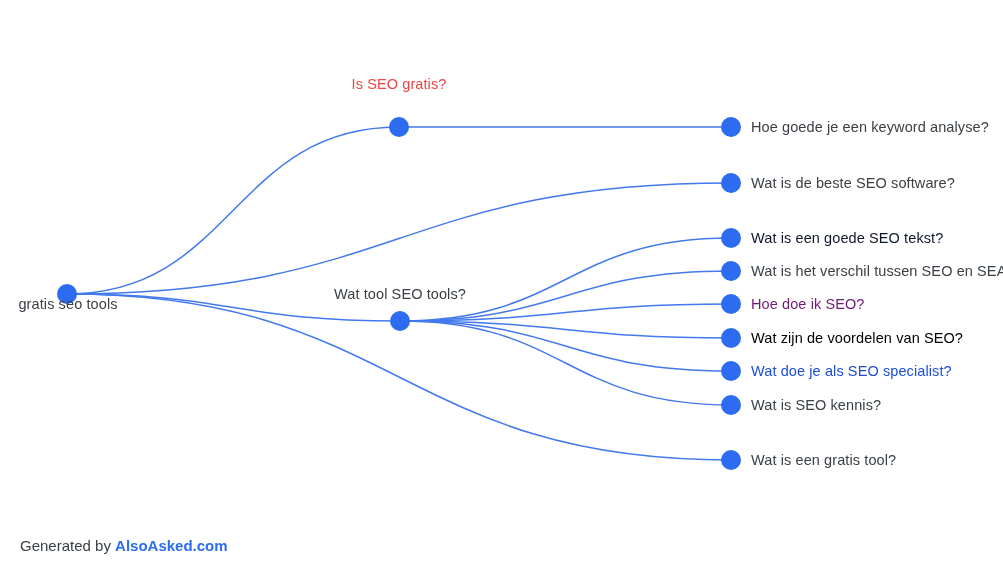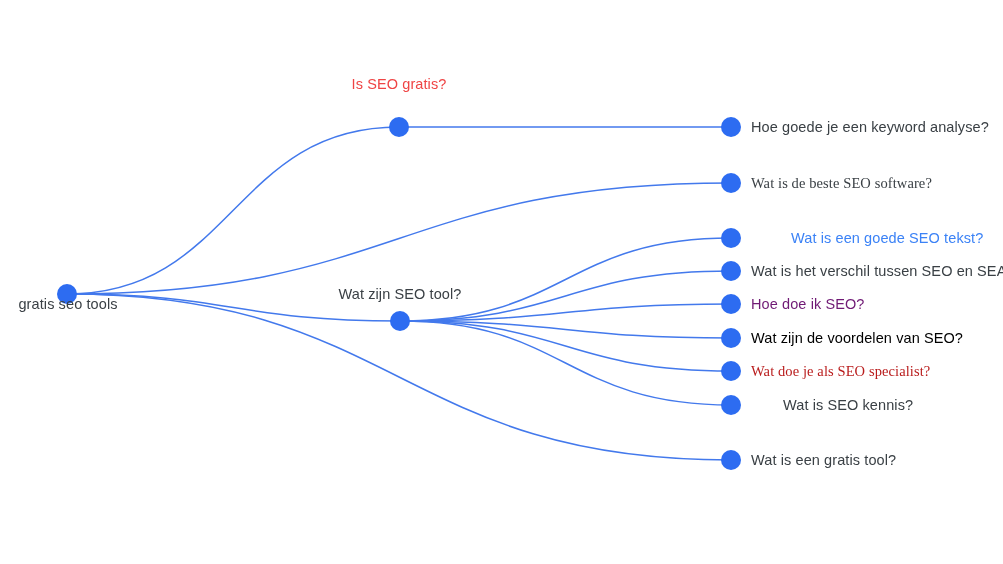--- a/index.html
+++ b/index.html
@@ -78,24 +78,27 @@
         <circle cx="731" cy="304" r="10" fill="#2d6cf1"></circle>
         <circle cx="731" cy="338" r="10" fill="#2d6cf1"></circle>
         <circle cx="731" cy="371" r="10" fill="#2d6cf1"></circle>
         <circle cx="731" cy="405" r="10" fill="#2d6cf1"></circle>
         <circle cx="731" cy="460" r="10" fill="#2d6cf1"></circle>
       </g>
     </svg>
   <div id="labels">
       <div class="node-label label-above" style="left: 68px; top: 267px; color: rgb(58, 64, 69); margin-top: 37px;">gratis seo tools</div>
       <div class="node-label label-above" style="left: 399px; top: 84px; color: #ef4444;">Is SEO gratis?</div>
-      <div class="node-label label-above" style="left: 400px; top: 294px; color: rgb(58, 64, 69);">Wat zijn SEO tool?</div>
+      <div class="node-label label-above" style="left: 400px; top: 294px; color: rgb(58, 64, 69);">Wat tool SEO tools?</div>
       <div class="node-label label-right" style="left: 751px; top: 127px; color: rgb(58, 64, 69);">Hoe goede je een keyword analyse?</div>
-      <div class="node-label label-right" style="left: 751px; top: 183px; color: rgb(58, 64, 69); font-family: Liberation Serif, serif;">Wat is de beste SEO software?</div>
-      <div class="node-label label-right" style="left: 751px; top: 238px; color: #3b82f6; margin-left: 40px;">Wat is een goede SEO tekst?</div>
+      <div class="node-label label-right" style="left: 751px; top: 183px; color: rgb(58, 64, 69);">Wat is de beste SEO software?</div>
+      <div class="node-label label-right" style="left: 751px; top: 238px; color: #0f172a;">Wat is een goede SEO tekst?</div>
       <div class="node-label label-right" style="left: 751px; top: 271px; color: rgb(58, 64, 69);">Wat is het verschil tussen SEO en SEA?</div>
       <div class="node-label label-right" style="left: 751px; top: 304px; color: #701a75;">Hoe doe ik SEO?</div>
       <div class="node-label label-right" style="left: 751px; top: 338px; color: #000000;">Wat zijn de voordelen van SEO?</div>
-      <div class="node-label label-right" style="left: 751px; top: 371px; color: #b91c1c; font-family: Liberation Serif, serif;">Wat doe je als SEO specialist?</div>
-      <div class="node-label label-right" style="left: 751px; top: 405px; color: rgb(58, 64, 69); margin-left: 32px;">Wat is SEO kennis?</div>
+      <div class="node-label label-right" style="left: 751px; top: 371px; color: #1d4ed8;">Wat doe je als SEO specialist?</div>
+      <div class="node-label label-right" style="left: 751px; top: 405px; color: rgb(58, 64, 69);">Wat is SEO kennis?</div>
       <div class="node-label label-right" style="left: 751px; top: 460px; color: rgb(58, 64, 69);">Wat is een gratis tool?</div>
     </div>
+  <div id="footer">
+    <span>Generated by </span><a class="brand-link" style="color: rgb(43, 108, 240);">AlsoAsked.com</a>
+  </div>
 </div>
 
 </body></html>

